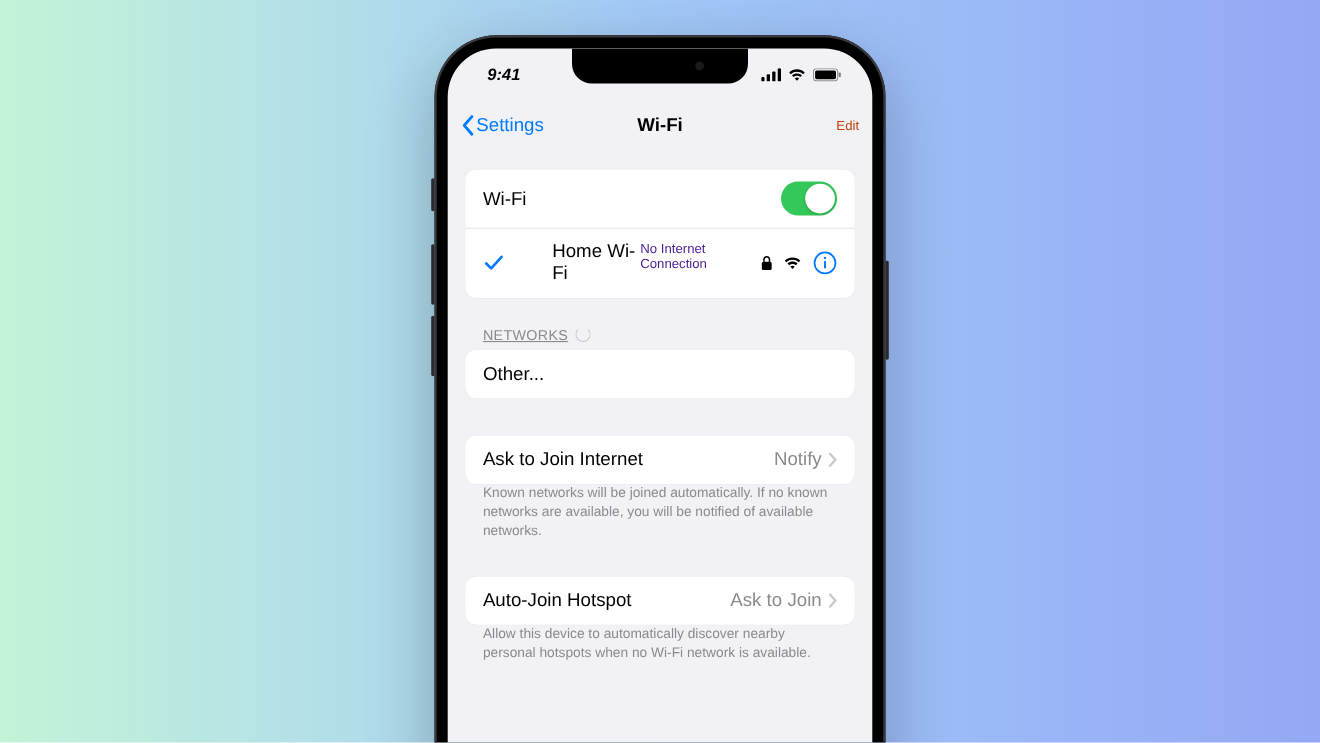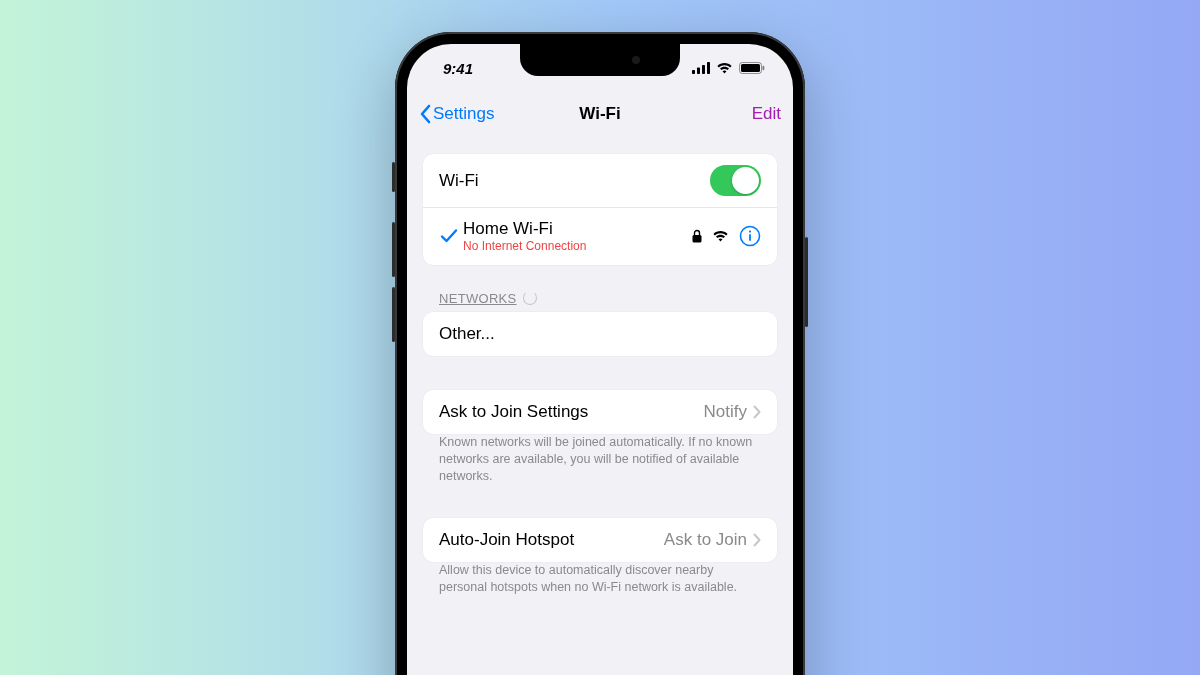--- a/index.html
+++ b/index.html
@@ -59,21 +59,21 @@
   .status-right { display:flex; align-items:center; gap:6px; }
   .nav-bar {
     height: 44px;
     display: flex;
     align-items: center;
     justify-content: space-between;
     padding: 0 12px;
   }
   .nav-back { display:flex; align-items:center; color:#007AFF; font-size:17px; gap:2px; cursor:pointer;}
   .nav-title { font-weight:600; font-size:17px; color:#000; position:absolute; left:50%; transform:translateX(-50%);}
-  .nav-edit { color:#a21caf; font-size:17px; cursor:pointer;}
+  .nav-edit { color:#c2410c; font-size:12px; cursor:pointer;}
   .content { padding: 18px 16px 0; }
   .group {
     background:#fff; border-radius:10px; overflow:hidden;
     box-shadow: 0 0 0 0.5px rgba(0,0,0,0.04);
   }
   .row {
     display:flex; align-items:center;
     padding: 11px 16px 11px 16px;
     min-height:44px;
     position:relative;
@@ -84,23 +84,23 @@
     width:51px; height:31px; background:#34C759; border-radius:16px;
     position:relative; cursor:pointer;
   }
   .toggle::after{
     content:""; position:absolute; right:2px; top:2px;
     width:27px; height:27px; background:#fff; border-radius:50%;
     box-shadow:0 1px 3px rgba(0,0,0,0.2);
   }
   .network-row { padding-left: 12px; }
   .check { width:28px; color:#007AFF; display:flex; justify-content:center;}
-  .net-text { flex:1; display:flex; flex-direction:column; }
+  .net-text { flex:1; display:flex; flex-direction:row;margin-left:39px; }
   .net-name { font-size:17px; color:#000; line-height:1.2;}
-  .net-status { font-size:12px; color:#ef4444; line-height:1.2;}
+  .net-status { font-size:12px; color:#4c1d95; line-height:1.2;}
   .net-icons { display:flex; align-items:center; gap:10px;}
   .section-header {
     font-size:13px; color:#8A8A8E; padding: 26px 16px 6px;
     display:flex; align-items:center; gap:6px; text-transform:uppercase;
     letter-spacing:0.3px;
     text-decoration:underline;
   }
   .spinner {
     width:14px; height:14px; border:1.5px solid #C7C7CC;
     border-top-color:transparent; border-radius:50%;
@@ -213,21 +213,21 @@
       <div class="group">
         <div class="row detail-row">
           <div class="row-label">Other...</div>
         </div>
       </div>
 
       <div class="gap"></div>
 
       <div class="group">
         <div class="row detail-row">
-          <div class="row-label">Ask to Join Settings</div>
+          <div class="row-label">Ask to Join Internet</div>
           <div class="detail-value">Notify</div>
           <span class="chevron-right">
             <svg width="8" height="14" viewBox="0 0 8 14">
                 <path d="M1.5 1.5 L6.5 7 L1.5 12.5" stroke="#C7C7CC" stroke-width="2" fill="none" stroke-linecap="round" stroke-linejoin="round"></path>
               </svg>
           </span>
         </div>
       </div>
       <div class="footer-text">Known networks will be joined automatically. If no known networks are available, you will be notified of available networks.</div>
 

